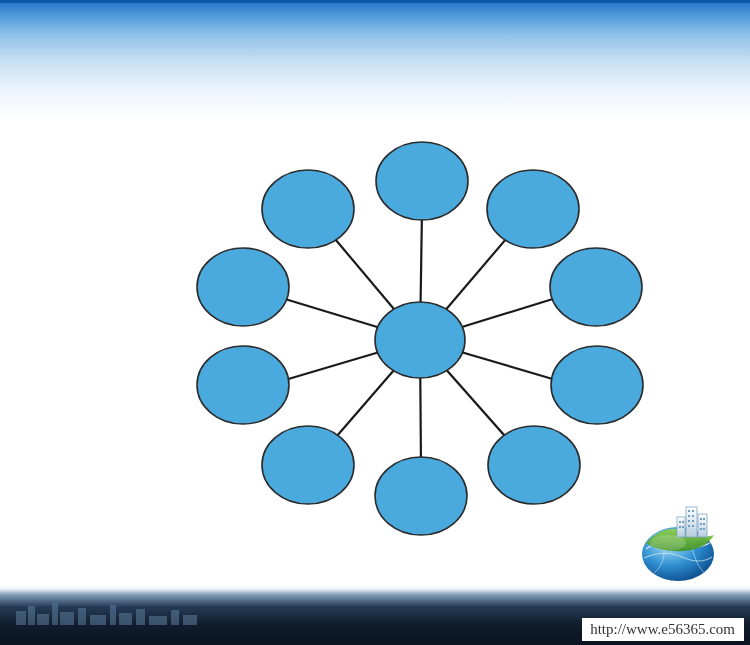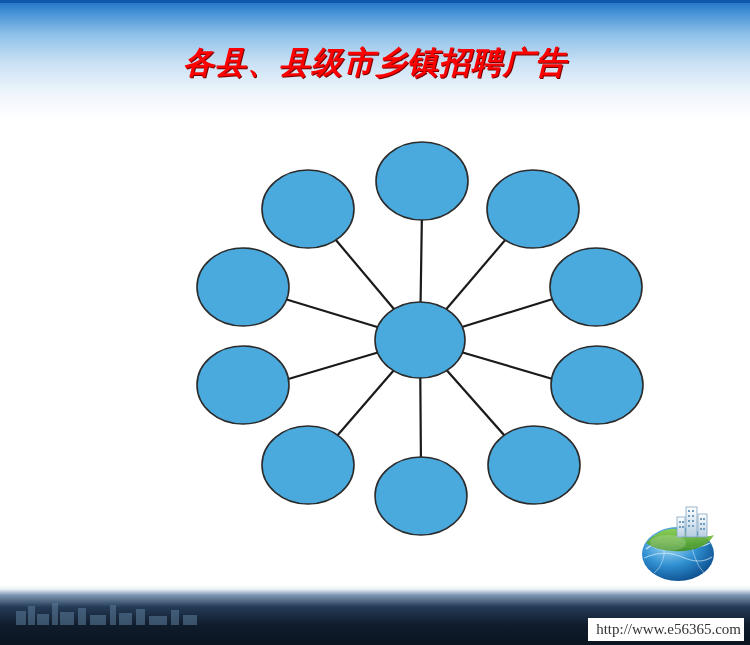--- a/index.html
+++ b/index.html
@@ -105,34 +105,33 @@
   }
   
   .watermark {
     position: absolute;
     right: 6px;
     bottom: 4px;
     background: #ffffff;
     color: #333333;
     font-family: "Liberation Serif", serif;
     font-size: 15px;
-    padding: 2px 3px 3px 8px;
+    padding: 2px 9px 3px 8px;
     line-height: 18px;
     white-space: nowrap;
   }
 </style>
 </head>
 <body>
 
 <div id="slide">
 
   <div class="top-band"></div>
   <div class="top-hairline"></div>
 
-  <div class="title">各县、县级市乡镇招聘广告</div>
 
   <svg class="diagram" viewBox="0 0 750 645">
     <g>
       <line x1="420" y1="340" x2="422" y2="210" stroke="#1a1a1a" stroke-width="2.2"></line>
       <line x1="420" y1="340" x2="512" y2="232" stroke="#1a1a1a" stroke-width="2.2"></line>
       <line x1="420" y1="340" x2="556" y2="298" stroke="#1a1a1a" stroke-width="2.2"></line>
       <line x1="420" y1="340" x2="556" y2="380" stroke="#1a1a1a" stroke-width="2.2"></line>
       <line x1="420" y1="340" x2="512" y2="444" stroke="#1a1a1a" stroke-width="2.2"></line>
       <line x1="420" y1="340" x2="421" y2="468" stroke="#1a1a1a" stroke-width="2.2"></line>
       <line x1="420" y1="340" x2="330" y2="444" stroke="#1a1a1a" stroke-width="2.2"></line>

